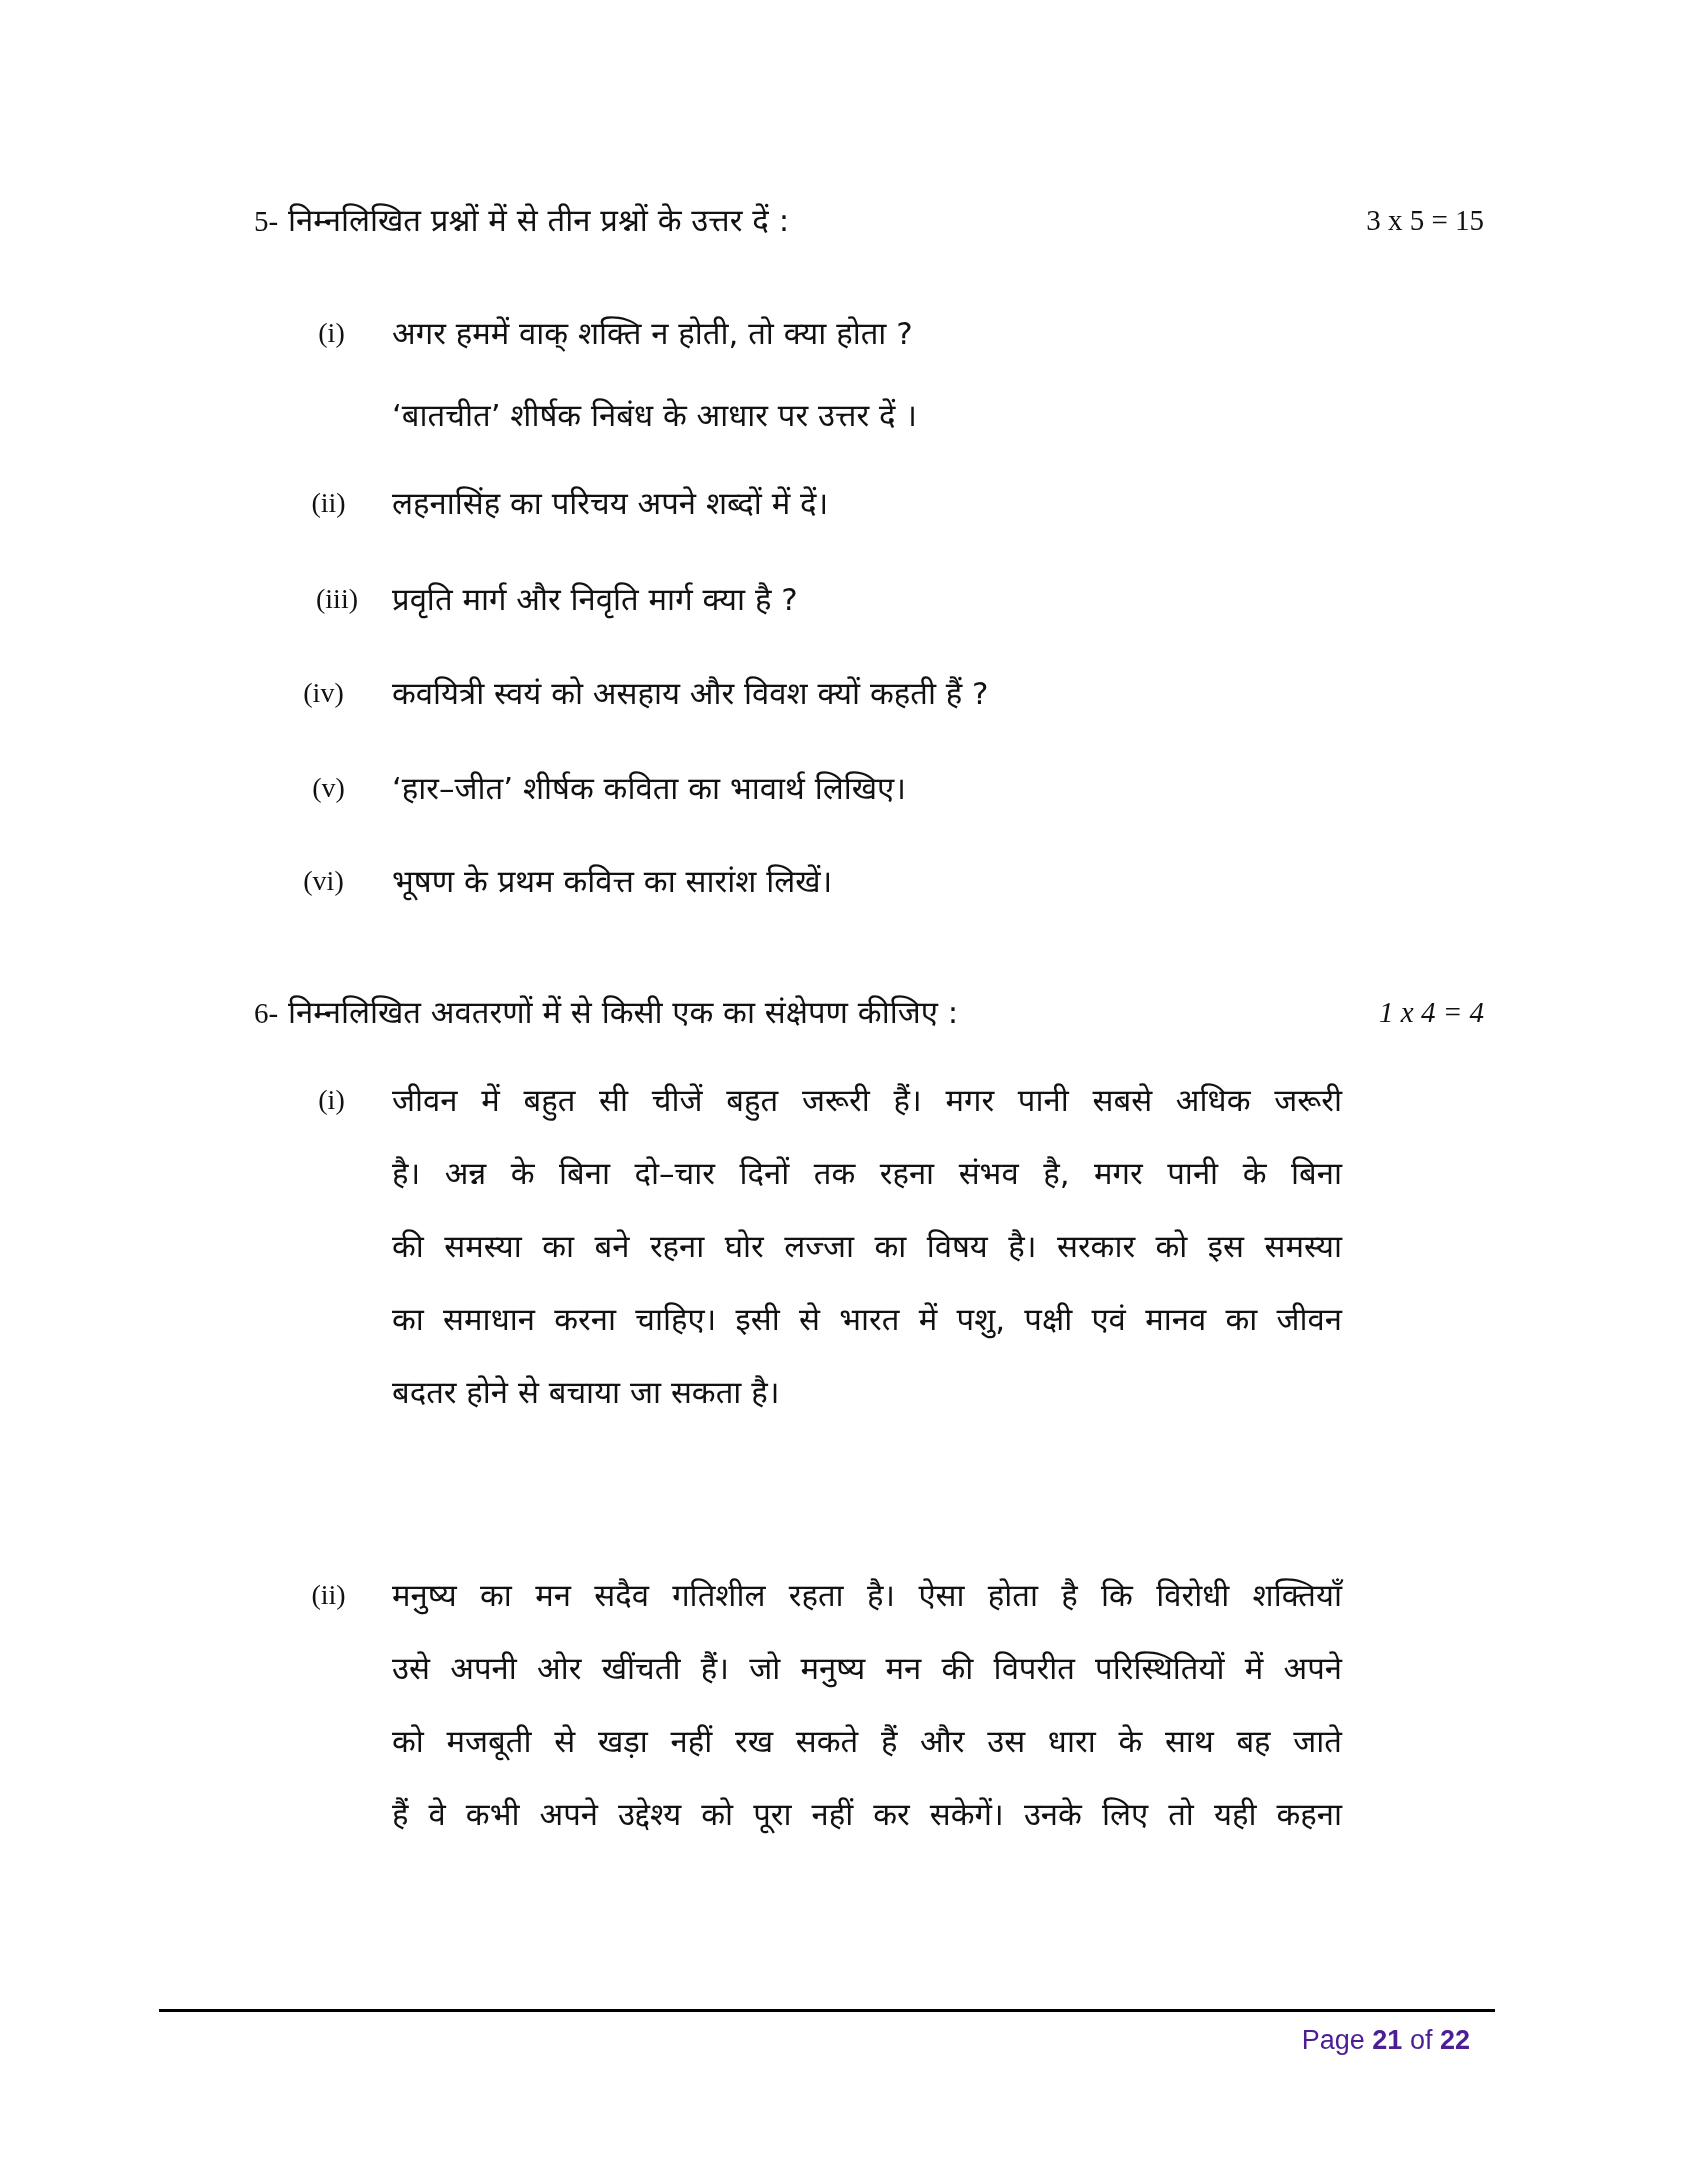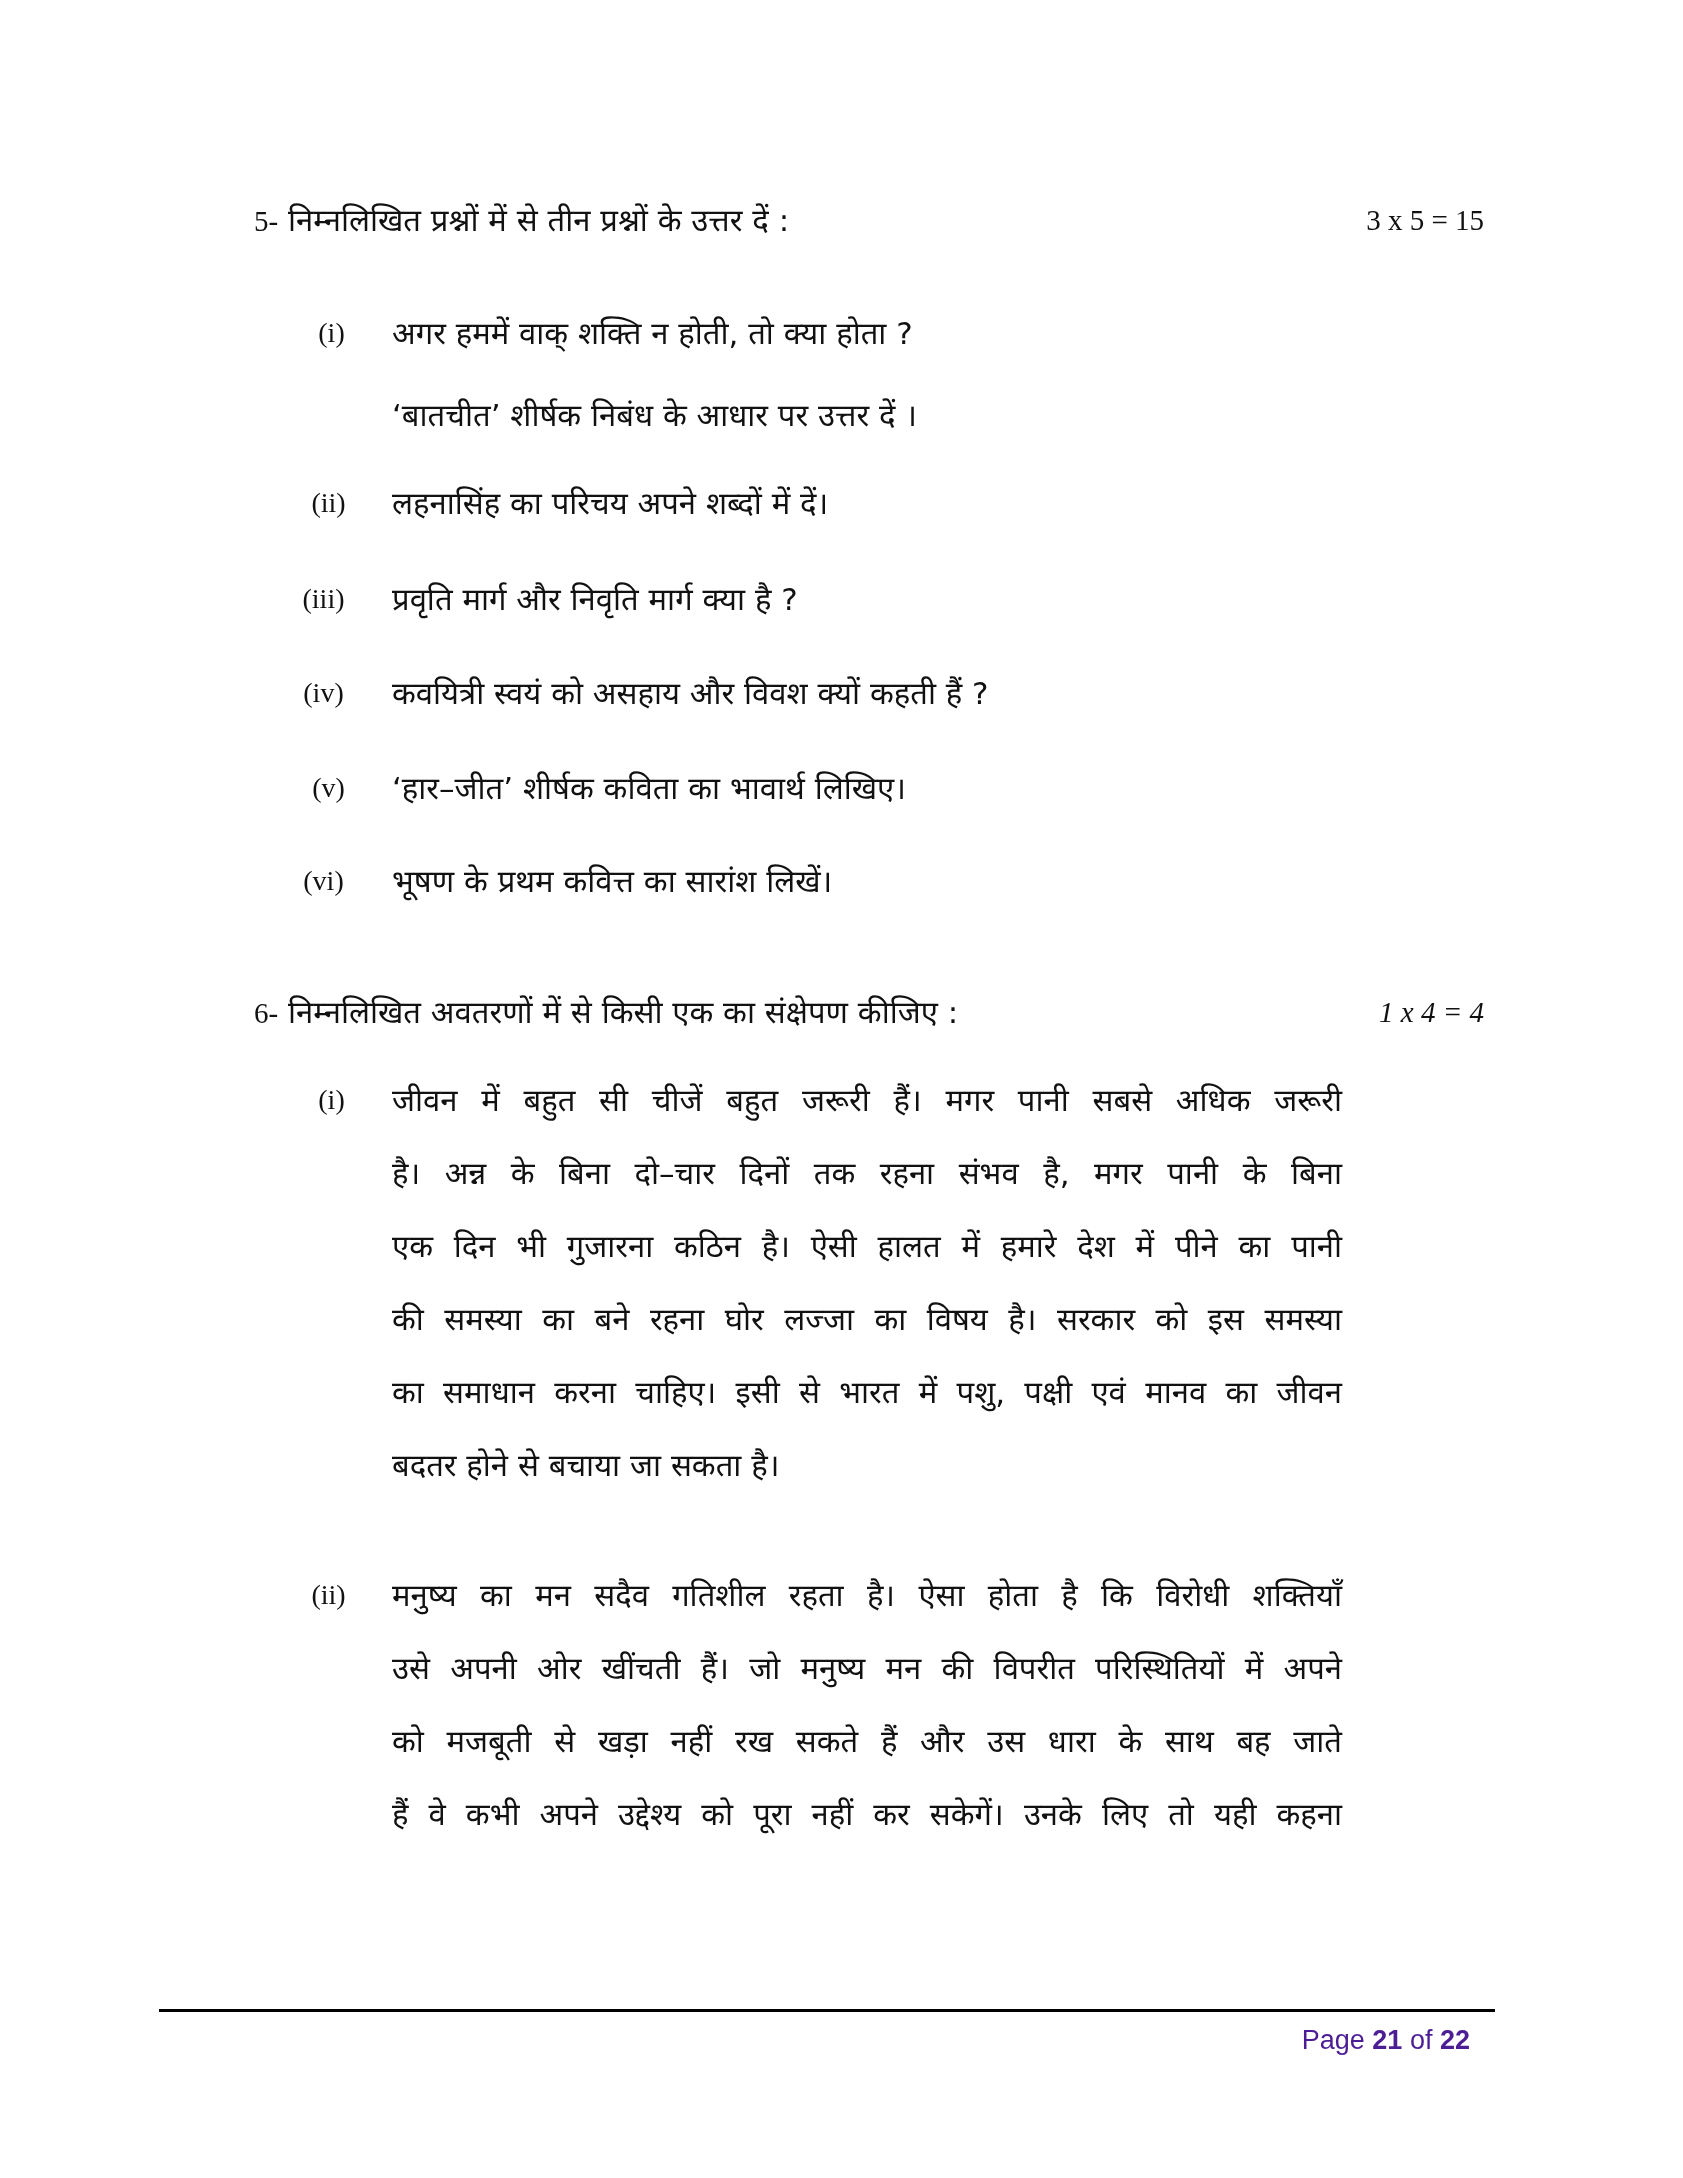--- a/index.html
+++ b/index.html
@@ -29,21 +29,21 @@
 </div>
 <div class="abs marks" style="top:200px;">3 x 5 = 15</div>
 
 <div class="abs sublabel" style="left:297px; top:313px;">(i)</div>
 <div class="abs subtext hindi" style="top:313px;">अगर हममें वाक् शक्ति न होती, तो क्या होता ?</div>
 <div class="abs subtext hindi" style="top:395px;">‘बातचीत’ शीर्षक निबंध के आधार पर उत्तर दें ।</div>
 
 <div class="abs sublabel" style="left:294px; top:483px;">(ii)</div>
 <div class="abs subtext hindi" style="top:483px;text-align:right;">लहनासिंह का परिचय अपने शब्दों में दें।</div>
 
-<div class="abs sublabel" style="left:289px; top:579px;">(iii)</div>
+<div class="abs sublabel" style="left:289px; top:579px;text-align:right;">(iii)</div>
 <div class="abs subtext hindi" style="top:579px;">प्रवृति मार्ग और निवृति मार्ग क्या है ?</div>
 
 <div class="abs sublabel" style="left:289px; top:673px;">(iv)</div>
 <div class="abs subtext hindi" style="top:673px;">कवयित्री स्वयं को असहाय और विवश क्यों कहती हैं ?</div>
 
 <div class="abs sublabel" style="left:294px; top:768px;">(v)</div>
 <div class="abs subtext hindi" style="top:768px;">‘हार–जीत’ शीर्षक कविता का भावार्थ लिखिए।</div>
 
 <div class="abs sublabel" style="left:289px; top:861px;">(vi)</div>
 <div class="abs subtext hindi" style="top:861px;">भूषण के प्रथम कवित्त का सारांश लिखें।</div>
@@ -51,21 +51,20 @@
 <div class="abs qhead hindi" style="top:992px;">
   <span class="qnum">6-</span>
   <span>निम्नलिखित अवतरणों में से किसी एक का संक्षेपण कीजिए :</span>
 </div>
 <div class="abs marks" style="top:992px;font-style:italic;">1 x 4 = 4</div>
 
 <div class="abs sublabel" style="left:297px; top:1080px;">(i)</div>
 <div class="para hindi" style="top:1080px;">
   <span class="pl">जीवन में बहुत सी चीजें बहुत जरूरी हैं। मगर पानी सबसे अधिक जरूरी</span>
   <span class="pl">है। अन्न के बिना दो–चार दिनों तक रहना संभव है, मगर पानी के बिना</span>
-  <span class="pl">एक दिन भी गुजारना कठिन है। ऐसी हालत में हमारे देश में पीने का पानी</span>
   <span class="pl">की समस्या का बने रहना घोर लज्जा का विषय है। सरकार को इस समस्या</span>
   <span class="pl">का समाधान करना चाहिए। इसी से भारत में पशु, पक्षी एवं मानव का जीवन</span>
   <span class="pl last">बदतर होने से बचाया जा सकता है।</span>
 </div>
 
 <div class="abs sublabel" style="left:294px; top:1575px;">(ii)</div>
 <div class="para hindi" style="top:1575px;">
   <span class="pl">मनुष्य का मन सदैव गतिशील रहता है। ऐसा होता है कि विरोधी शक्तियाँ</span>
   <span class="pl">उसे अपनी ओर खींचती हैं। जो मनुष्य मन की विपरीत परिस्थितियों में अपने</span>
   <span class="pl">को मजबूती से खड़ा नहीं रख सकते हैं और उस धारा के साथ बह जाते</span>

